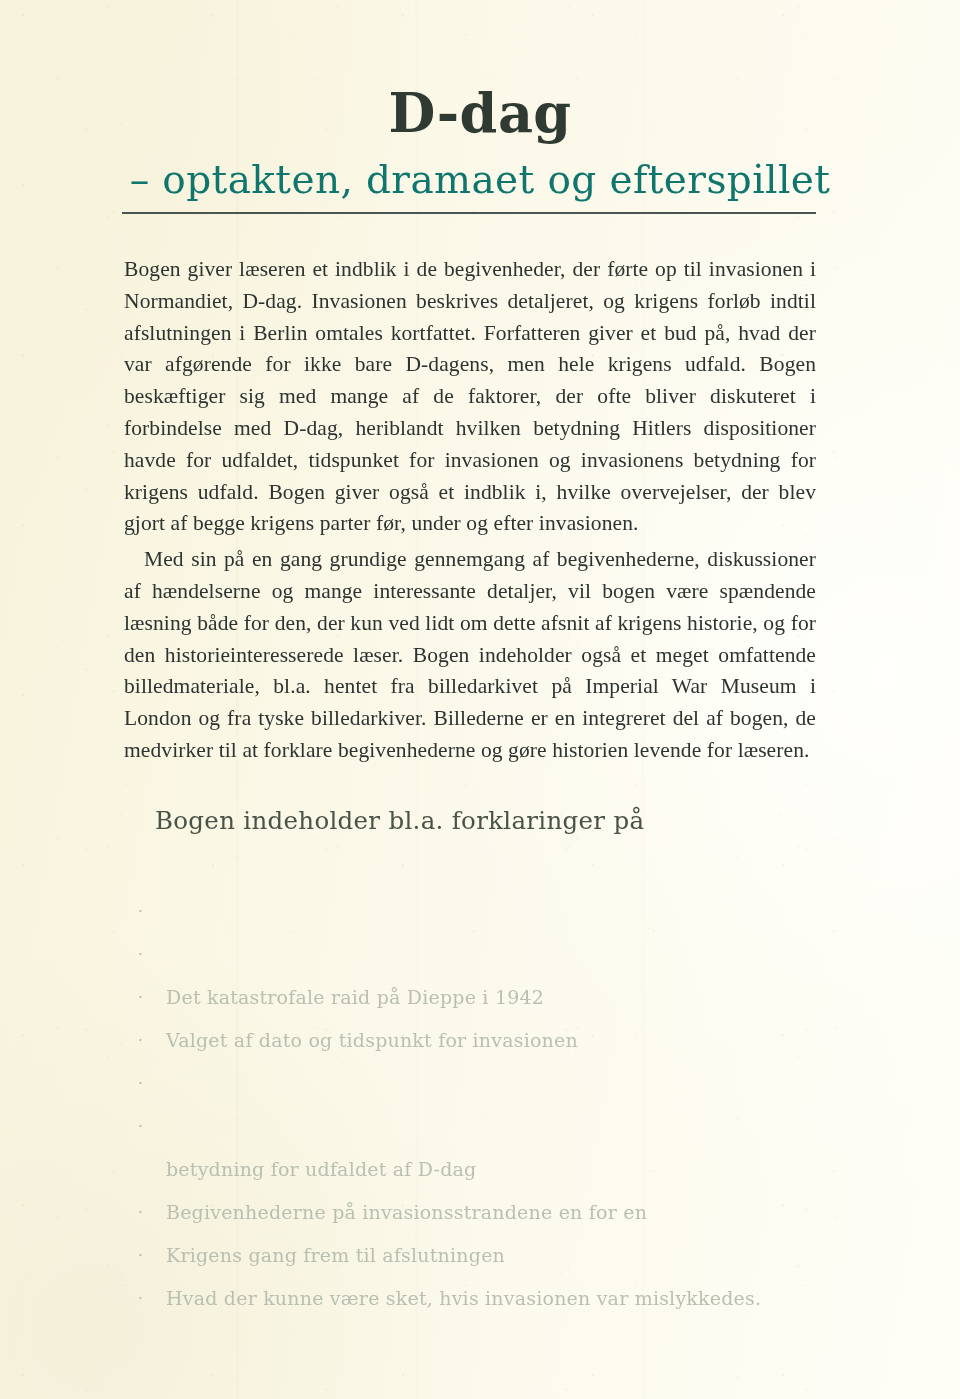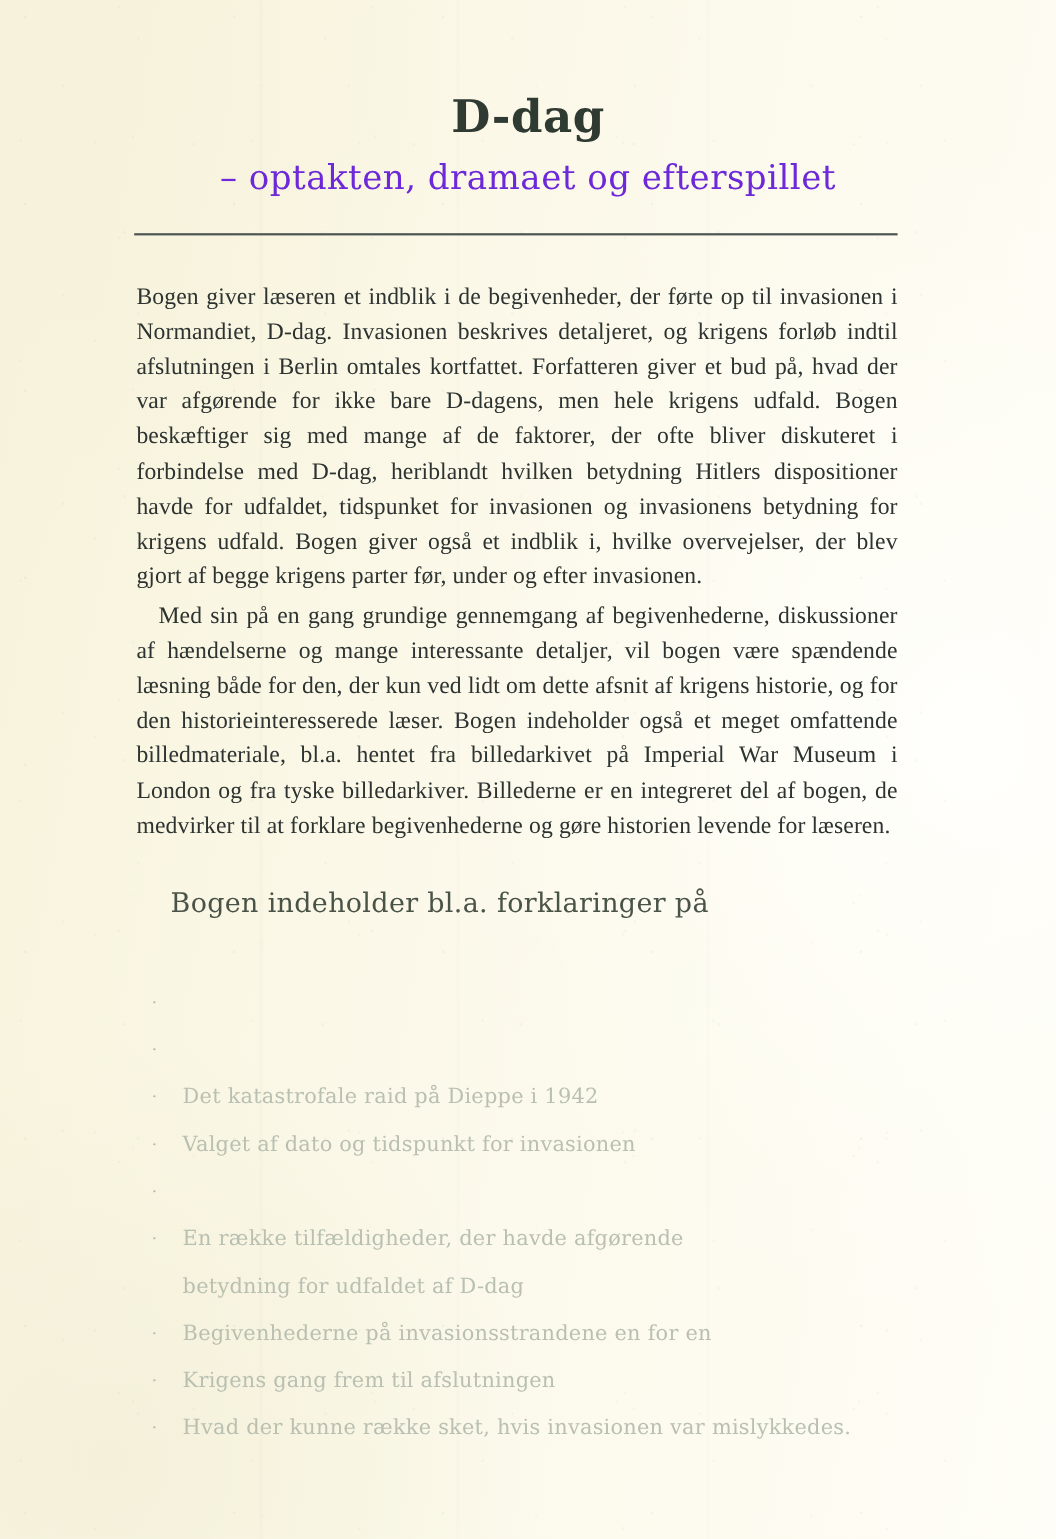--- a/index.html
+++ b/index.html
@@ -65,32 +65,32 @@
   
   .title-block {
     position: absolute;
     left: 0;
     top: 86px;
     width: 960px;
     text-align: center;
   }
   .doc-title {
     font-family: "DejaVu Serif", serif;
-    font-size: 41px;
+    font-size: 54px;
     font-weight: 700;
     letter-spacing: 0.5px;
     color: #2f3a33;
     line-height: 1;
     margin: 0;
   }
   .doc-subtitle {
     font-family: "DejaVu Serif", serif;
-    font-size: 31px;
+    font-size: 39px;
     font-weight: 400;
-    color: #6d28d9;
+    color: #0f766e;
     line-height: 1;
     margin: 20px 0 0 0;
     letter-spacing: 0.4px;
   }
 
   
   .rule {
     position: absolute;
     background: #4b5450;
     height: 2px;
@@ -193,20 +193,20 @@
   <div class="section-heading">
     <div>Bogen indeholder bl.a. forklaringer på</div>
   </div>
 
   <ul class="bullet-list" id="topics-list">
       <li><span class="dot">·</span></li>
       <li><span class="dot">·</span></li>
       <li><span class="dot">·</span><span>Det katastrofale raid på Dieppe i 1942</span></li>
       <li><span class="dot">·</span><span>Valget af dato og tidspunkt for invasionen</span></li>
       <li><span class="dot">·</span></li>
-      <li><span class="dot">·</span><span>En række tilfældigheder, der havde afgørende</span></li>
+      <li><span class="dot">·</span></li>
       <li class="continuation"><span>betydning for udfaldet af D-dag</span></li>
       <li><span class="dot">·</span><span>Begivenhederne på invasionsstrandene en for en</span></li>
       <li><span class="dot">·</span><span>Krigens gang frem til afslutningen</span></li>
-      <li><span class="dot">·</span><span>Hvad der kunne række sket, hvis invasionen var mislykkedes.</span></li>
+      <li><span class="dot">·</span><span>Hvad der kunne være sket, hvis invasionen var mislykkedes.</span></li>
     </ul>
 
 </div>
 
 </body></html>

